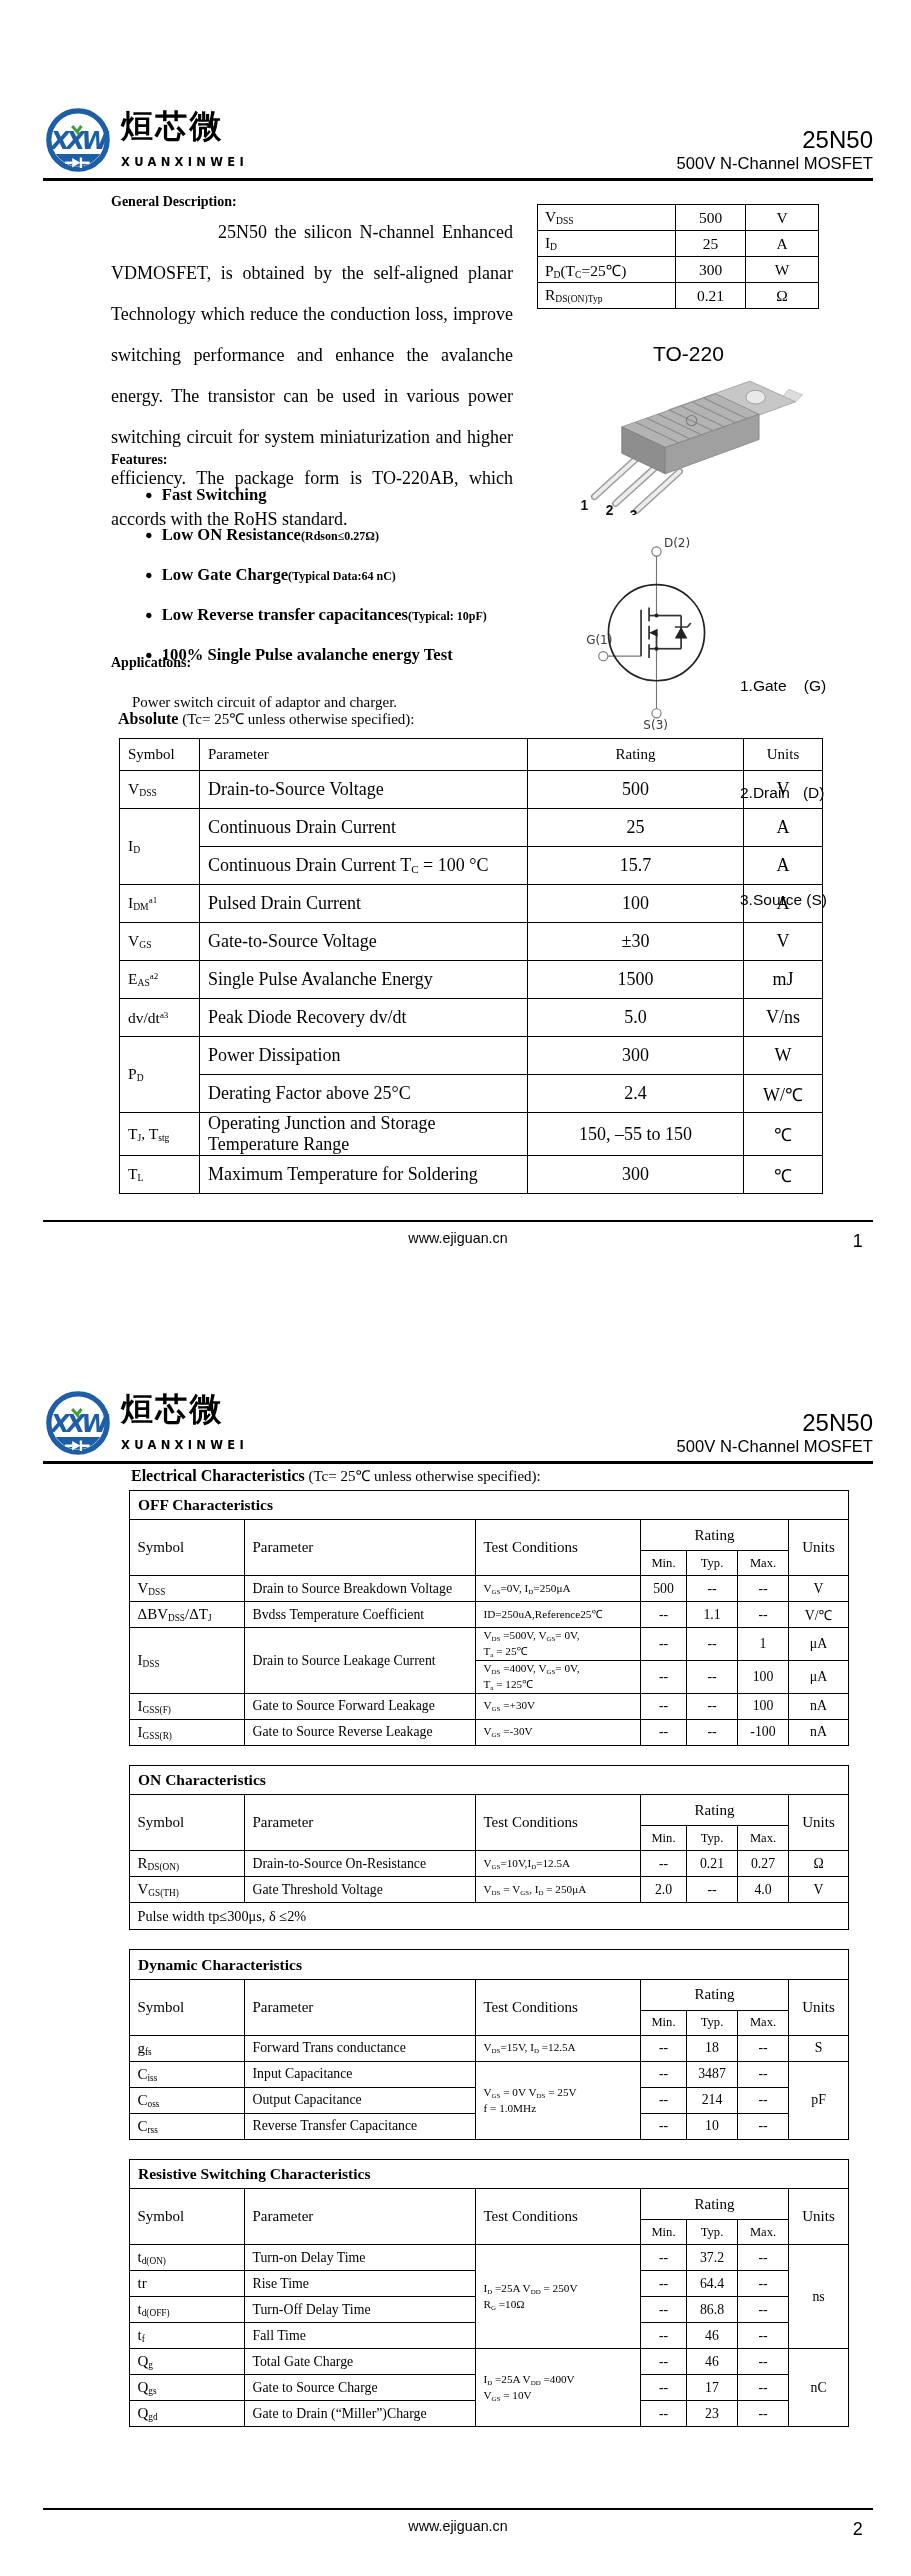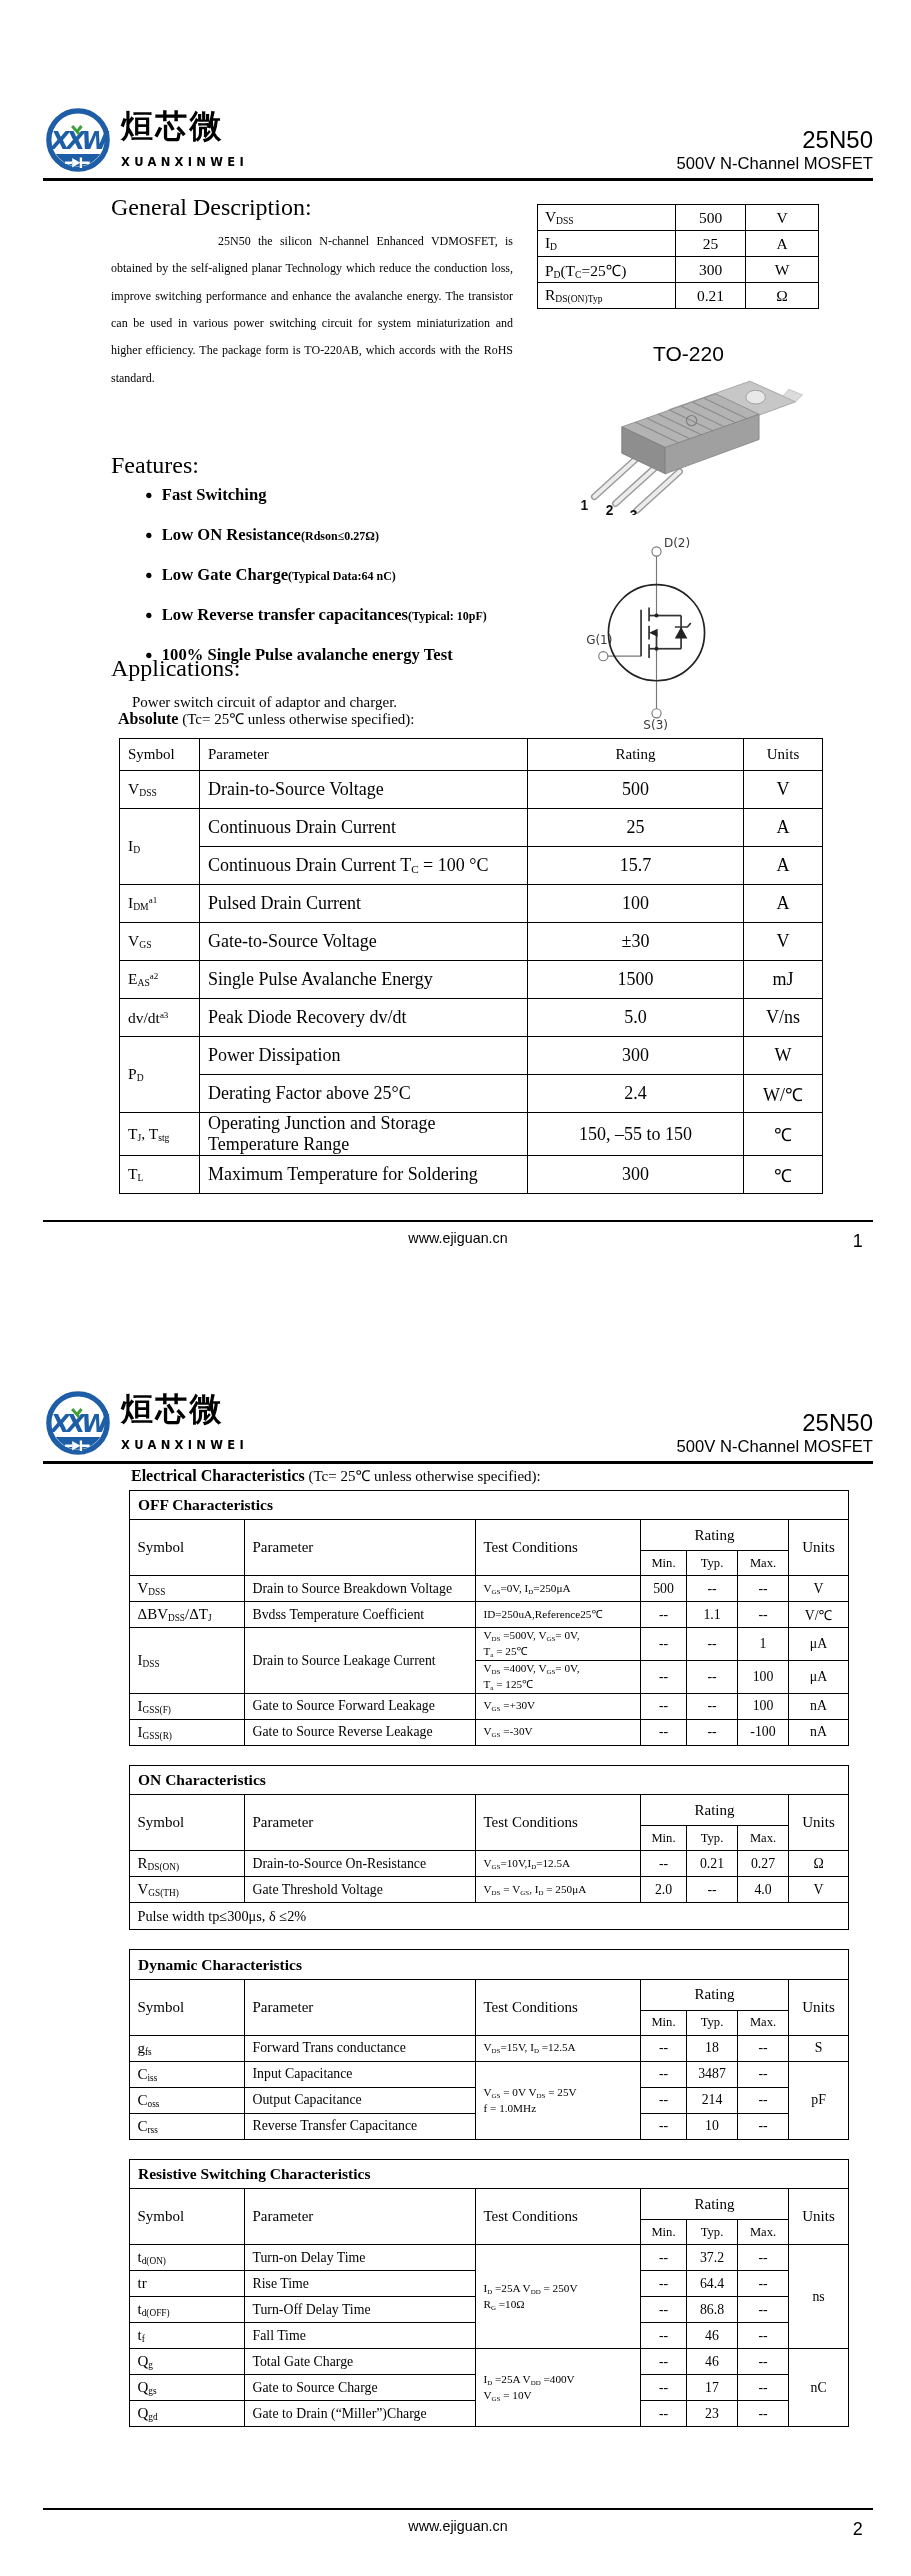--- a/index.html
+++ b/index.html
@@ -18,23 +18,23 @@
   .titles { text-align:right; font-family:"Liberation Sans", sans-serif; padding-bottom:1.1px; }
   .part-no { font-size:24px; line-height:1.15; }
   .part-sub { font-size:16.6px; line-height:1.2; }
 
   
   .footer { position:absolute; left:43px; right:38px; top:1220px; border-top:2.9px solid #000; }
   .footer .site { text-align:center; font-family:"Liberation Sans", sans-serif; font-size:14.3px; margin-top:8px; }
   .footer .pgno { position:absolute; right:10.3px; top:9.2px; font-family:"Liberation Sans", sans-serif; font-size:18px; }
 
   
-  .gd-title, .feat-title, .apps-title { position:absolute; left:111px; font-size:24px; font-weight:400; }
+  .gd-title, .feat-title, .apps-title { position:absolute; left:111px; font-size:14px; font-weight:700; }
   .gd-title { top:194px; }
-  .gd-body { position:absolute; left:111px; top:228px; width:402px; font-size:12px; line-height:2.28;
+  .gd-body { position:absolute; left:111px; top:212px; width:402px; font-size:18px; line-height:2.28;
              text-align:justify; text-indent:107px; }
   .sum-table { position:absolute; left:537px; top:204px; border-collapse:collapse; table-layout:fixed; }
   .sum-table td { border:1.4px solid #000; height:26px; font-size:15.5px; text-align:center; }
   .sum-table td.al { text-align:left; padding-left:6.9px; }
   .pkg-label { position:absolute; left:574px; top:342px; width:229px; text-align:center;
                font-family:"Liberation Sans", sans-serif; font-size:21px; }
   .pkg-fig { position:absolute; left:548px; top:372px; }
   .feat-title { top:452px; }
   .feat-list { position:absolute; left:145px; top:485px; list-style:none; }
   .feat-list li { height:40px; display:flex; align-items:baseline; }
@@ -232,20 +232,25 @@
       <path d="M157 162 h22 l6 -7" stroke="#333" stroke-width="3" fill="none"></path>
       <circle cx="125" cy="142" r="3.5" fill="#222"></circle>
       <circle cx="125" cy="200" r="3.5" fill="#222"></circle>
       <g font-family="DejaVu Sans, sans-serif" font-size="21" fill="#3a3a3a">
         <text x="138" y="22">D(2)</text>
         <text x="2" y="192">G(1)</text>
         <text x="102" y="341">S(3)</text>
       </g>
     </svg>
 
+    <div class="legend">
+      <div>1.Gate    (G)</div>
+      <div>2.Drain   (D)</div>
+      <div>3.Source (S)</div>
+    </div>
 
     <div class="apps-title">Applications:</div>
     <div class="apps-body">Power switch circuit of adaptor and charger.</div>
 
     <div class="abs-title"><b>Absolute</b><span> (Tc= 25℃  unless otherwise specified):</span></div>
 
     <table class="abs-table">
       <colgroup>
           <col style="width:80px">
           <col style="width:328px">

